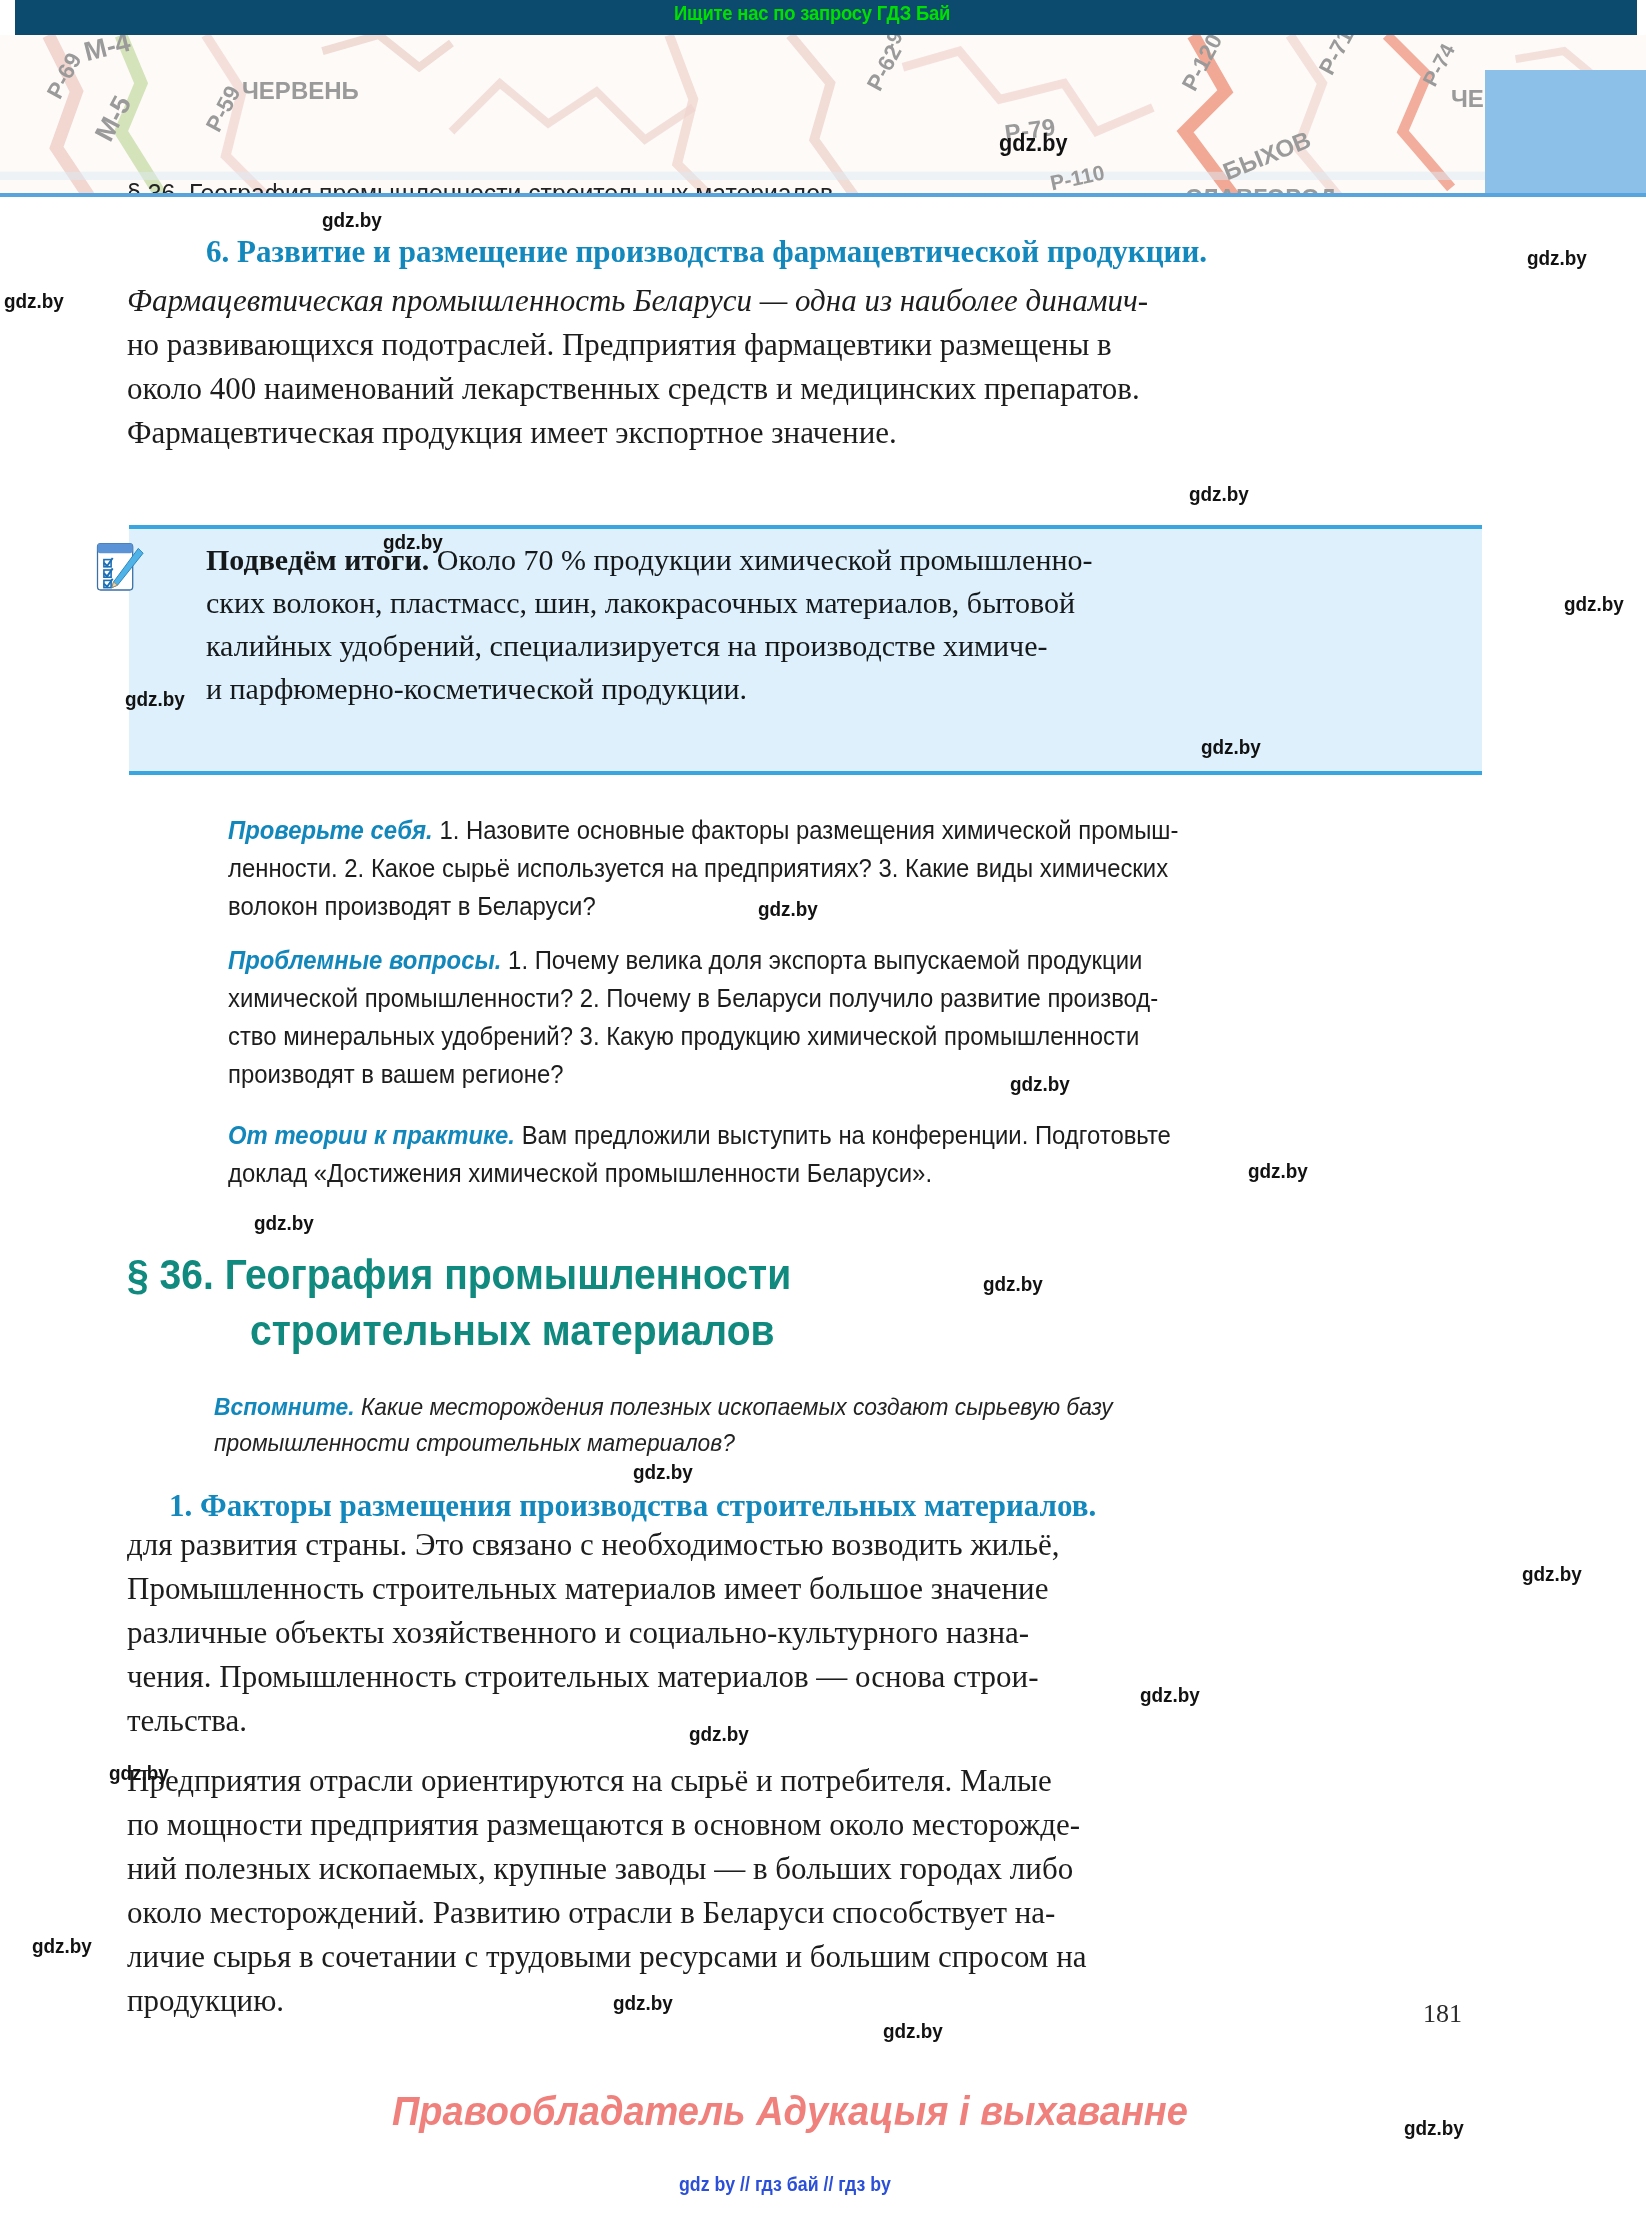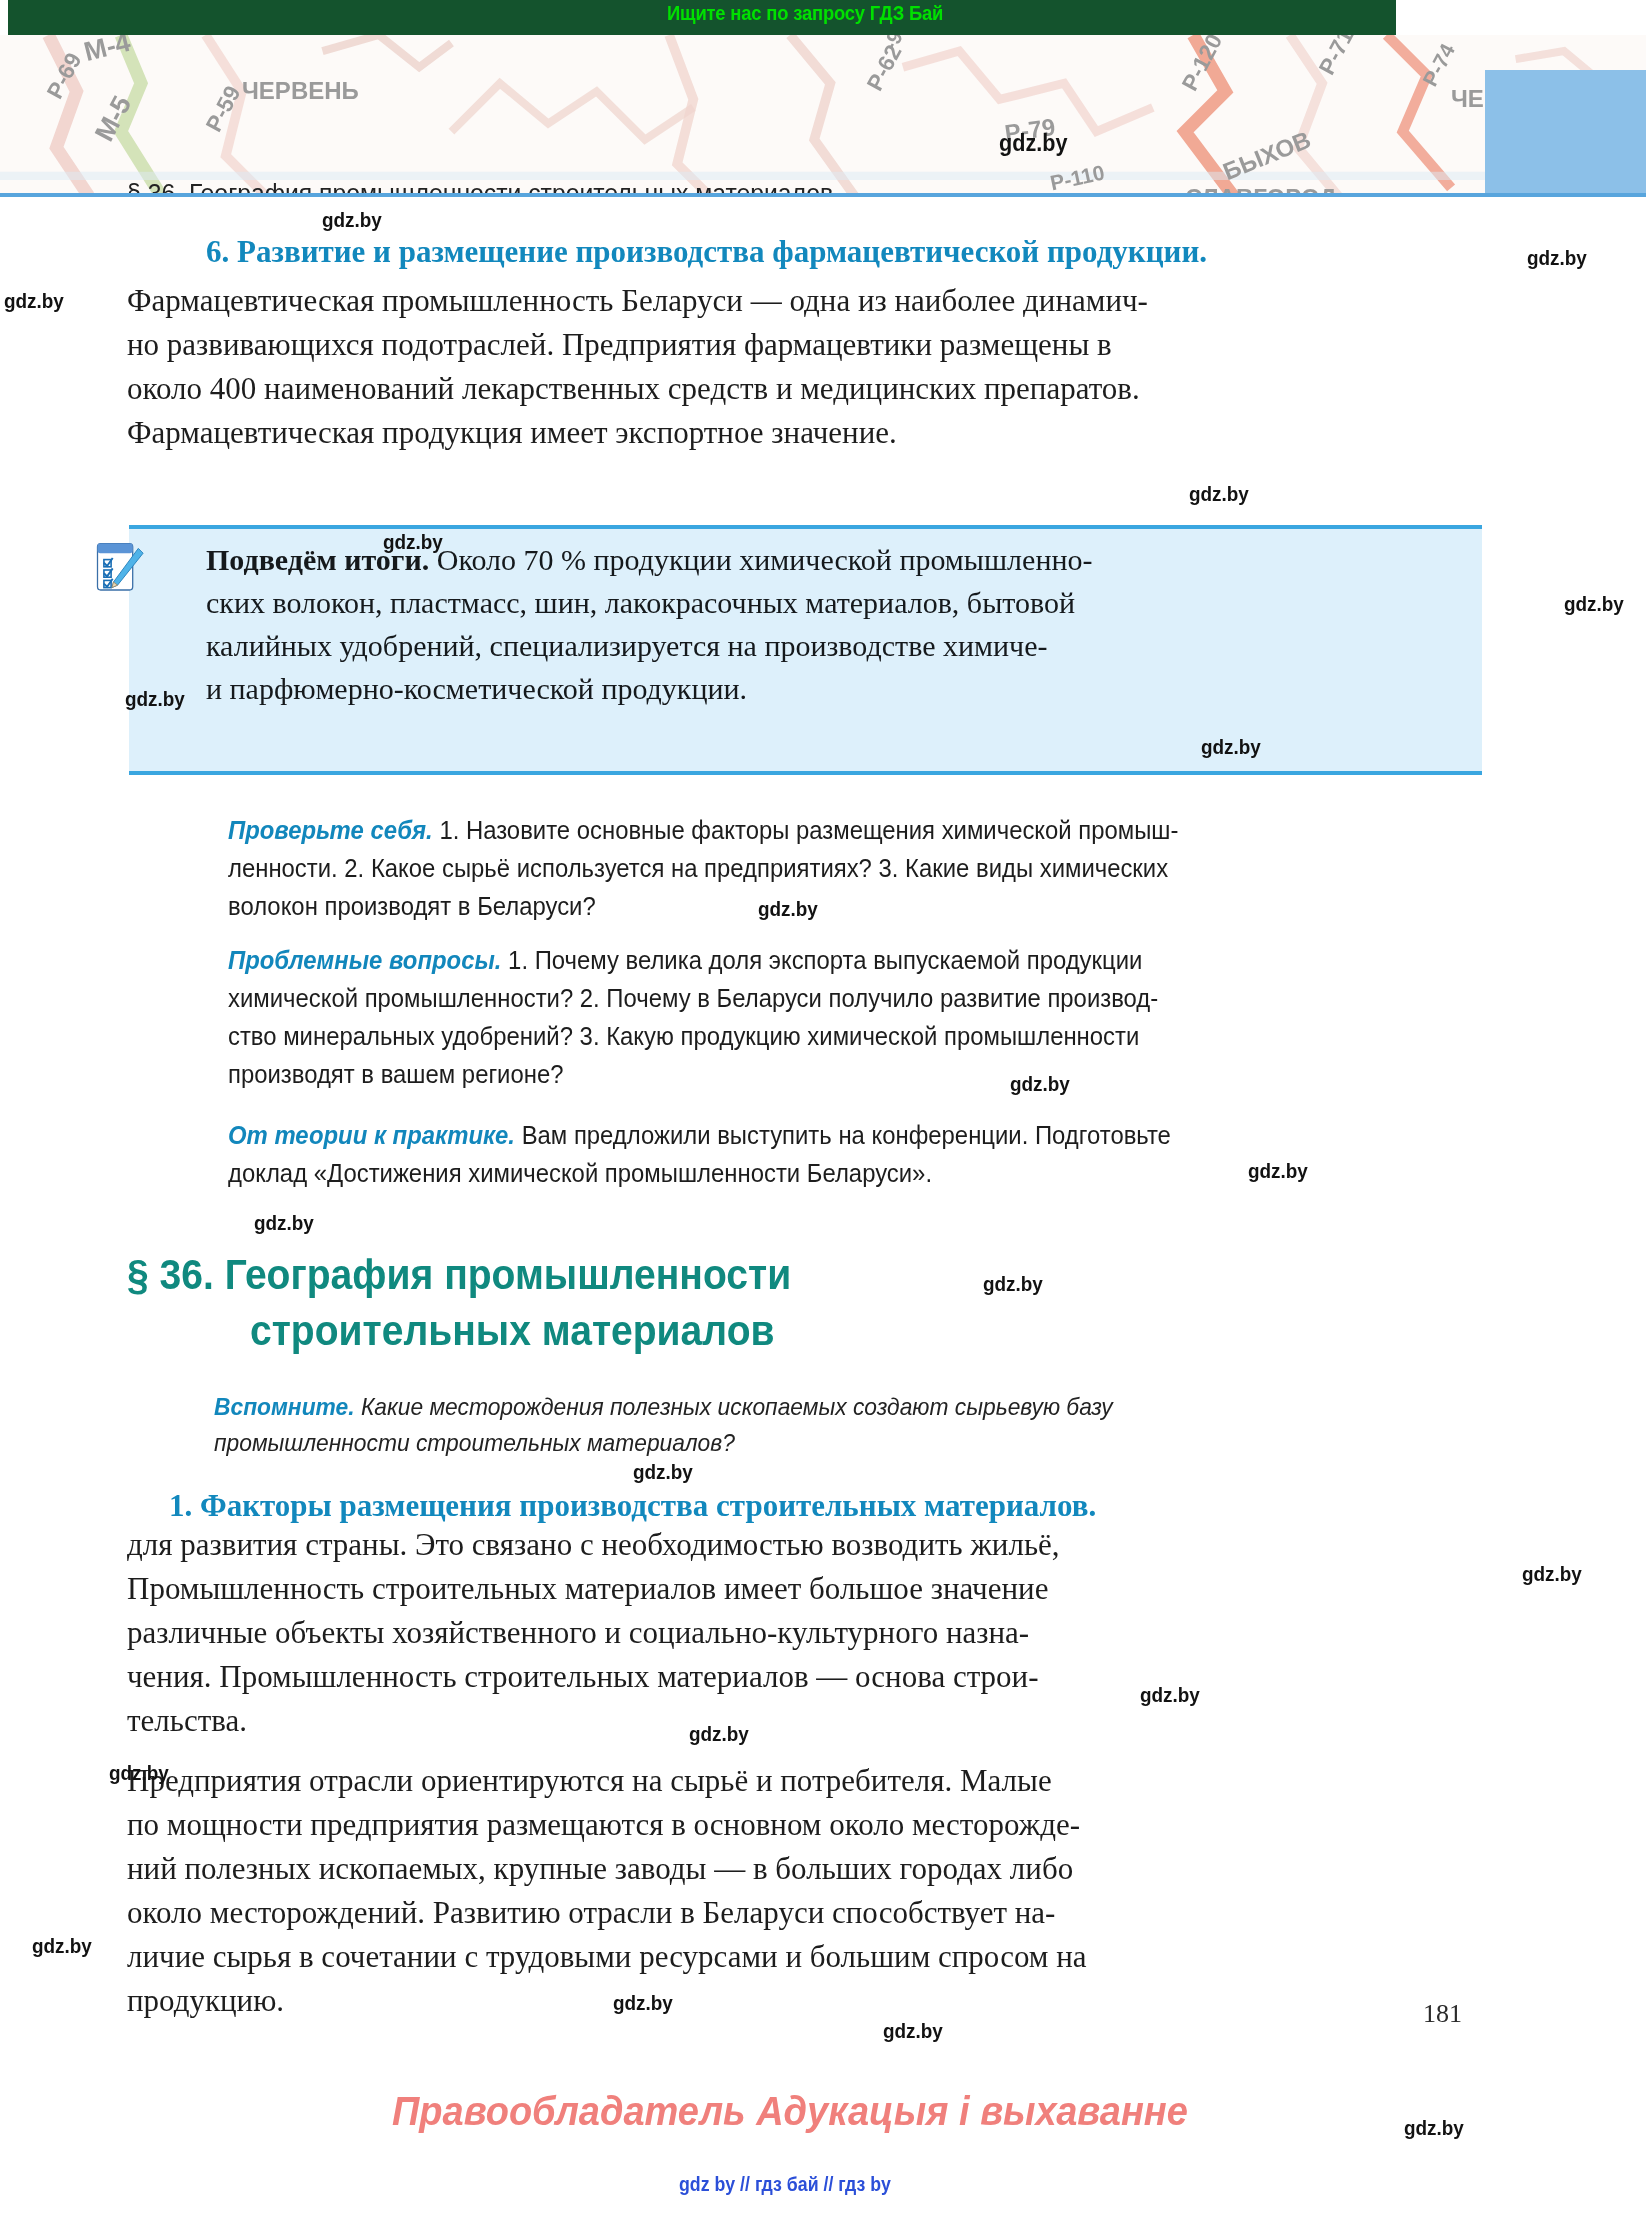--- a/index.html
+++ b/index.html
@@ -7,22 +7,22 @@
   body{
     width:1647px;height:2216px;
     background:#ffffff;
     font-family:"Liberation Serif", serif;
     position:relative;
     overflow:hidden;
   }
 
   
   .promo-strip{
-    position:absolute;left:8px;top:0;width:1388px;height:37px;
-    background:#14532d;
+    position:absolute;left:15px;top:0;width:1622px;height:37px;
+    background:#0c4a6e;
   }
   .promo-text{
     position:absolute;left:659px;top:1.6px;
     font-family:"Liberation Sans", sans-serif;
     font-size:20px;font-weight:700;color:#00e000;
     letter-spacing:-0.2px;
     white-space:nowrap;
     transform:scaleX(0.92);transform-origin:left top;
   }
 
@@ -196,21 +196,21 @@
     </div>
 
   <div class="running-head">§ 36. География промышленности  строительных материалов</div>
   <div class="banner-blue-box"></div>
 </div>
 <div class="banner-rule"></div>
 
 <div class="sub-heading" style="left:206px;top:234px;">6. Развитие и размещение производства фармацевтической продукции.</div>
 
 <div class="body-par" id="sec6-par" style="left:127px;top:279px;width:1370px;">
-    <span class="body-line" style="margin-left: 0px;">Фармацевтическая промышленность Беларуси — одна из наиболее динамич-</span>
+    <span class="body-line" style="margin-left: 0px; font-style: italic;">Фармацевтическая промышленность Беларуси — одна из наиболее динамич-</span>
     <span class="body-line">но развивающихся подотраслей. Предприятия фармацевтики размещены в</span>
     <span class="body-line">около 400 наименований лекарственных средств и медицинских препаратов.</span>
     <span class="body-line">Фармацевтическая продукция имеет экспортное значение.</span>
   </div>
 
 <div class="summary-box"></div>
 <svg class="summary-icon" viewBox="0 0 68 80">
   <rect x="9" y="12" width="44" height="58" rx="4" fill="#ffffff" stroke="#3a6fa8" stroke-width="1.6"></rect>
   <rect x="9" y="12" width="44" height="12" rx="3" fill="#5b94d6"></rect>
   <rect x="17" y="32" width="9" height="9" fill="none" stroke="#1b6fb5" stroke-width="2"></rect>

